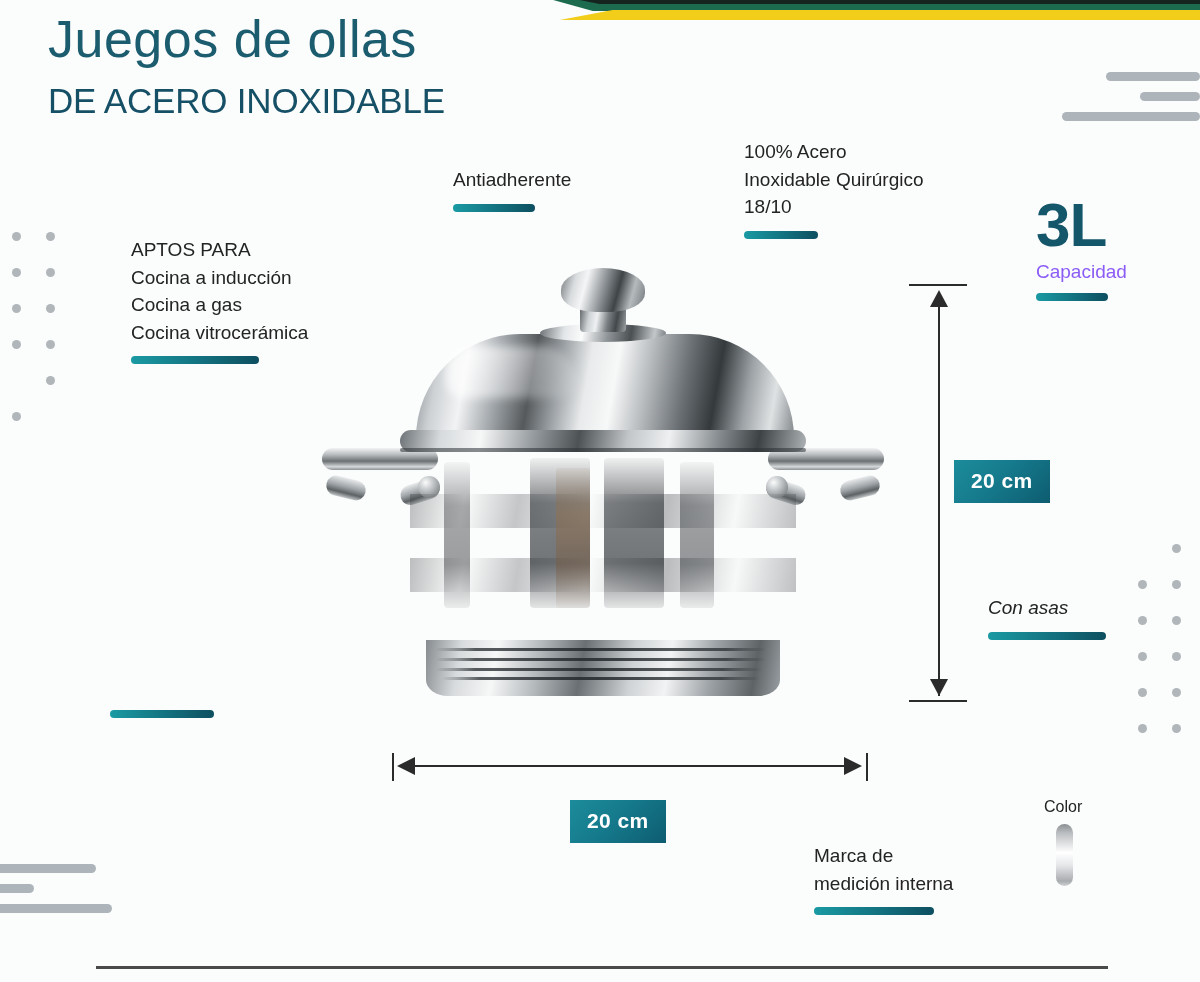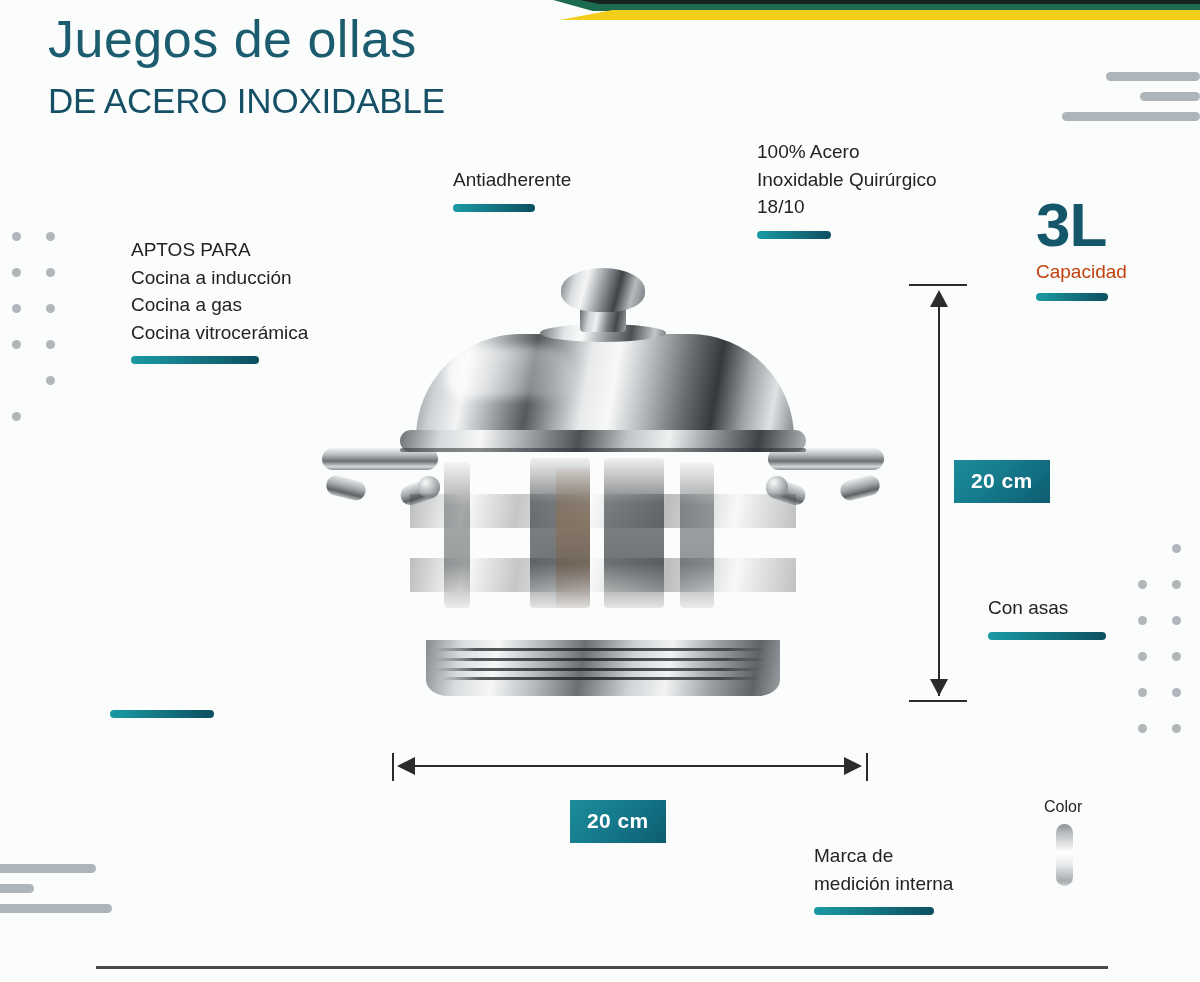--- a/index.html
+++ b/index.html
@@ -52,21 +52,21 @@
   .rule {
     height:8px; border-radius:5px; margin-top:10px;
     background:linear-gradient(90deg,#1a9aa3 0%, #13717f 55%, #0d4f60 100%);
   }
   
   .cap-wrap { position:absolute; left:1036px; top:196px; }
   .cap-num {
     font-size:62px; font-weight:700; color:#14566a;
     line-height:0.95; letter-spacing:-1px;
   }
-  .cap-label { font-size:19px; color:#c2410c; margin-top:6px; }
+  .cap-label { font-size:19px; color:#8b5cf6; margin-top:6px; }
   
   .dim-badge {
     position:absolute;
     color:#ffffff; font-size:21px; font-weight:700; letter-spacing:0.4px;
     background:linear-gradient(135deg,#1c8c9b 0%, #157a8c 45%, #0e5c70 100%);
     padding:9px 17px 10px 17px;
     display:flex; align-items:center; justify-content:center;
   }
   
   .dim-v { position:absolute; }
@@ -299,21 +299,21 @@
     <div class="p-abs ridge" style="top:396px; width:330px;"></div>
     <div class="p-abs ridge" style="top:406px; width:326px;"></div>
     <div class="p-abs ridge" style="top:415px; width:318px; left:124px;"></div>
   </div>
 
   <div class="feature" style="left:418px; top:166px; width:180px;margin-left:35px;">
     <div class="ftext">Antiadherente</div>
     <div class="rule" style="width:82px;"></div>
   </div>
 
-  <div class="feature" style="left:744px; top:138px; width:230px;margin-left:13px;">
+  <div class="feature" style="left:744px; top:138px; width:230px;">
     <div class="ftext">100% Acero
 Inoxidable Quirúrgico
 18/10</div>
     <div class="rule" style="width:74px;"></div>
   </div>
 
   <div class="feature" style="left:114px; top:236px; width:260px;margin-left:17px;">
     <div class="ftext">APTOS PARA
 Cocina a inducción
 Cocina a gas
@@ -326,21 +326,21 @@
     <div class="rule" style="width:104px;"></div>
   </div>
 
 
   <div class="feature" style="left:814px; top:842px; width:230px;">
     <div class="ftext">Marca de
 medición interna</div>
     <div class="rule" style="width:120px;"></div>
   </div>
 
-  <div class="feature" style="left:988px; top:594px; width:160px;">
+  <div class="feature" style="left:988px; top:594px; width:160px;font-style:italic;">
     <div class="ftext">Con asas</div>
     <div class="rule" style="width:118px;"></div>
   </div>
 
   <div class="cap-wrap">
     <div class="cap-num">3L</div>
     <div class="cap-label">Capacidad</div>
     <div class="rule" style="width:72px;"></div>
   </div>
 

